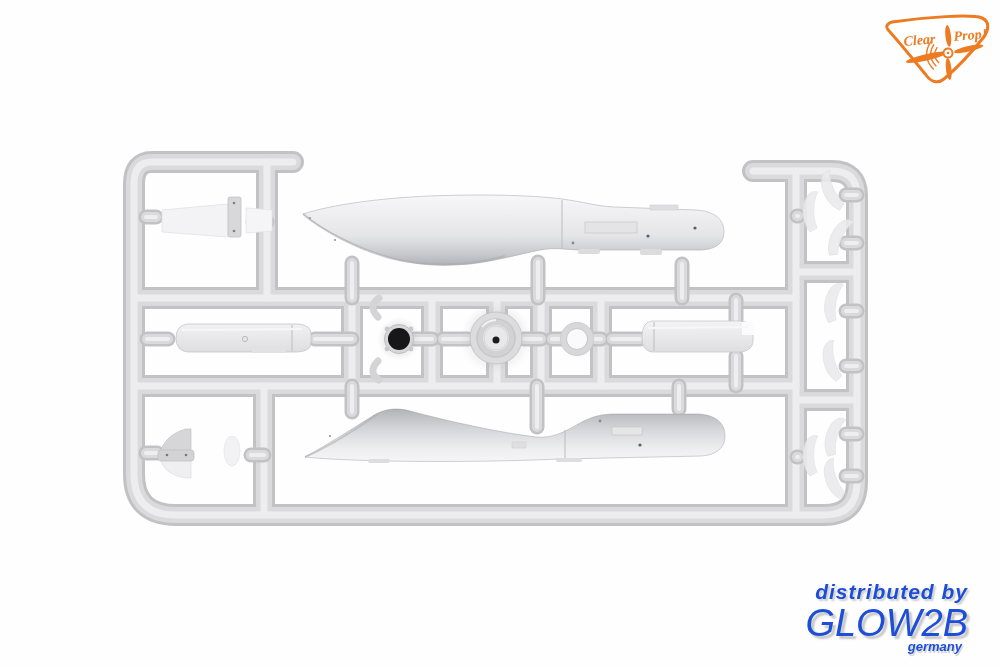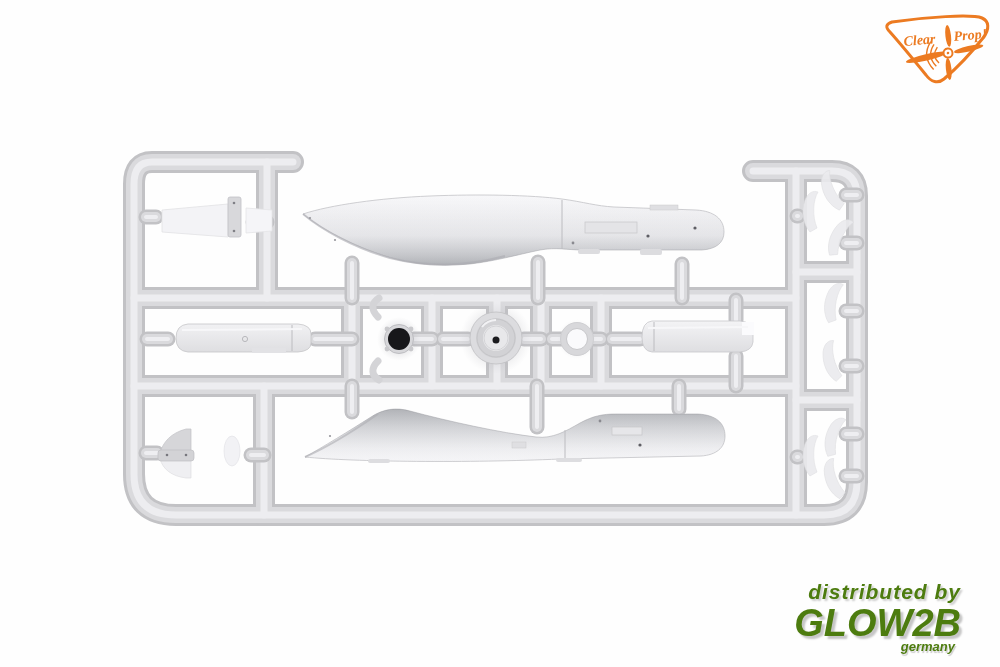--- a/index.html
+++ b/index.html
@@ -9,24 +9,24 @@
   
   .pipe-o{stroke:#c2c2c5;stroke-width:22;fill:none;stroke-linecap:round;stroke-linejoin:round;}
   .pipe-m{stroke:#dadadd;stroke-width:16;fill:none;stroke-linecap:round;stroke-linejoin:round;}
   .pipe-h{stroke:#ededf0;stroke-width:7;fill:none;stroke-linecap:round;stroke-linejoin:round;}
   .stub-o{stroke:#c2c2c5;stroke-width:15;fill:none;stroke-linecap:round;stroke-linejoin:round;}
   .stub-m{stroke:#dadadd;stroke-width:10;fill:none;stroke-linecap:round;stroke-linejoin:round;}
   .stub-h{stroke:#eeeef1;stroke-width:4;fill:none;stroke-linecap:round;stroke-linejoin:round;}
   .detail{stroke:#bcbcc0;stroke-width:1;fill:none;}
   .logo-text{font-family:"Liberation Serif", serif;font-style:italic;font-weight:bold;}
   
-  .watermark{position:absolute;right:39px;bottom:14px;text-align:right;color:#4d7c0f;
+  .watermark{position:absolute;right:32px;bottom:14px;text-align:right;color:#1d4ed8;
              font-style:italic;line-height:1;}
   .wm-line1{font-size:21px;font-weight:bold;text-shadow:2px 2px 2px #cbcbcb;letter-spacing:1px;}
-  .wm-line2{font-size:38px;font-weight:700;letter-spacing:0px;margin-top:2px;
+  .wm-line2{font-size:38px;font-weight:400;letter-spacing:0px;margin-top:2px;
             text-shadow:3px 3px 2px #c6c6c6;}
   .wm-line3{font-size:13px;font-weight:bold;margin-top:-2px;margin-right:6px;
             text-shadow:1px 2px 1px #cccccc;}
 </style>
 </head>
 <body>
 
 <div class="stage">
 
 <svg width="1000" height="667" viewBox="0 0 1000 667">

